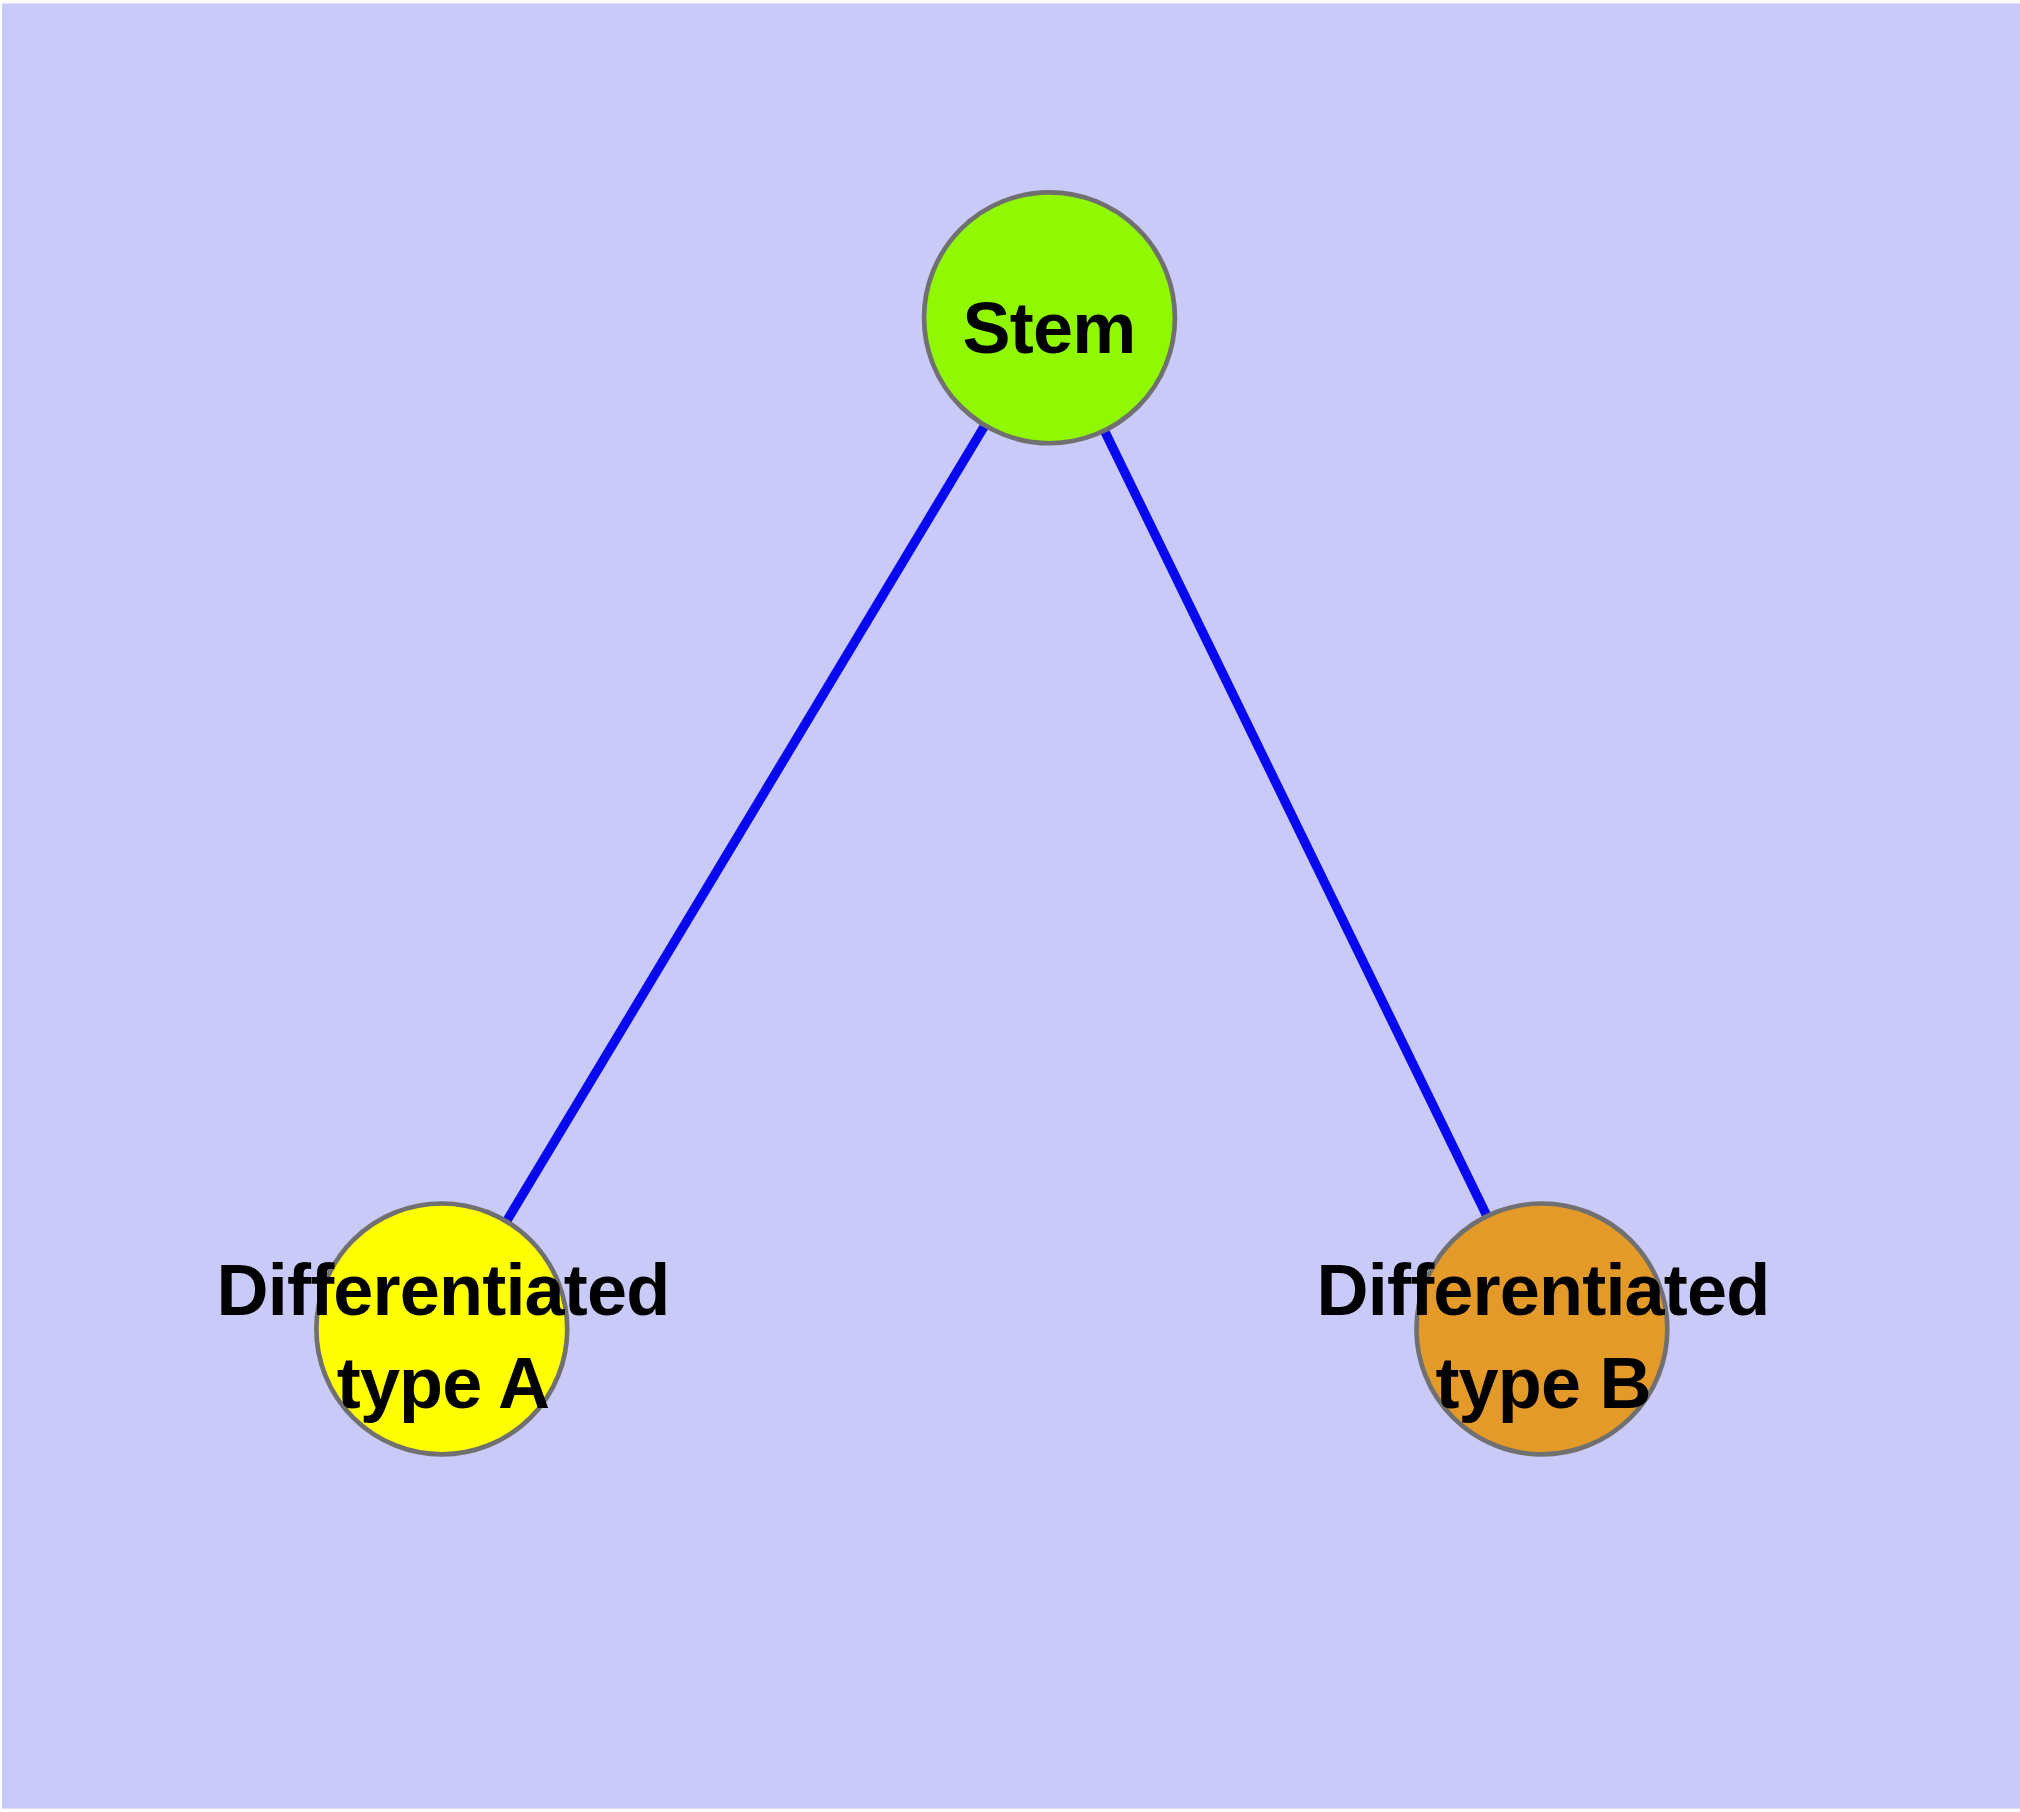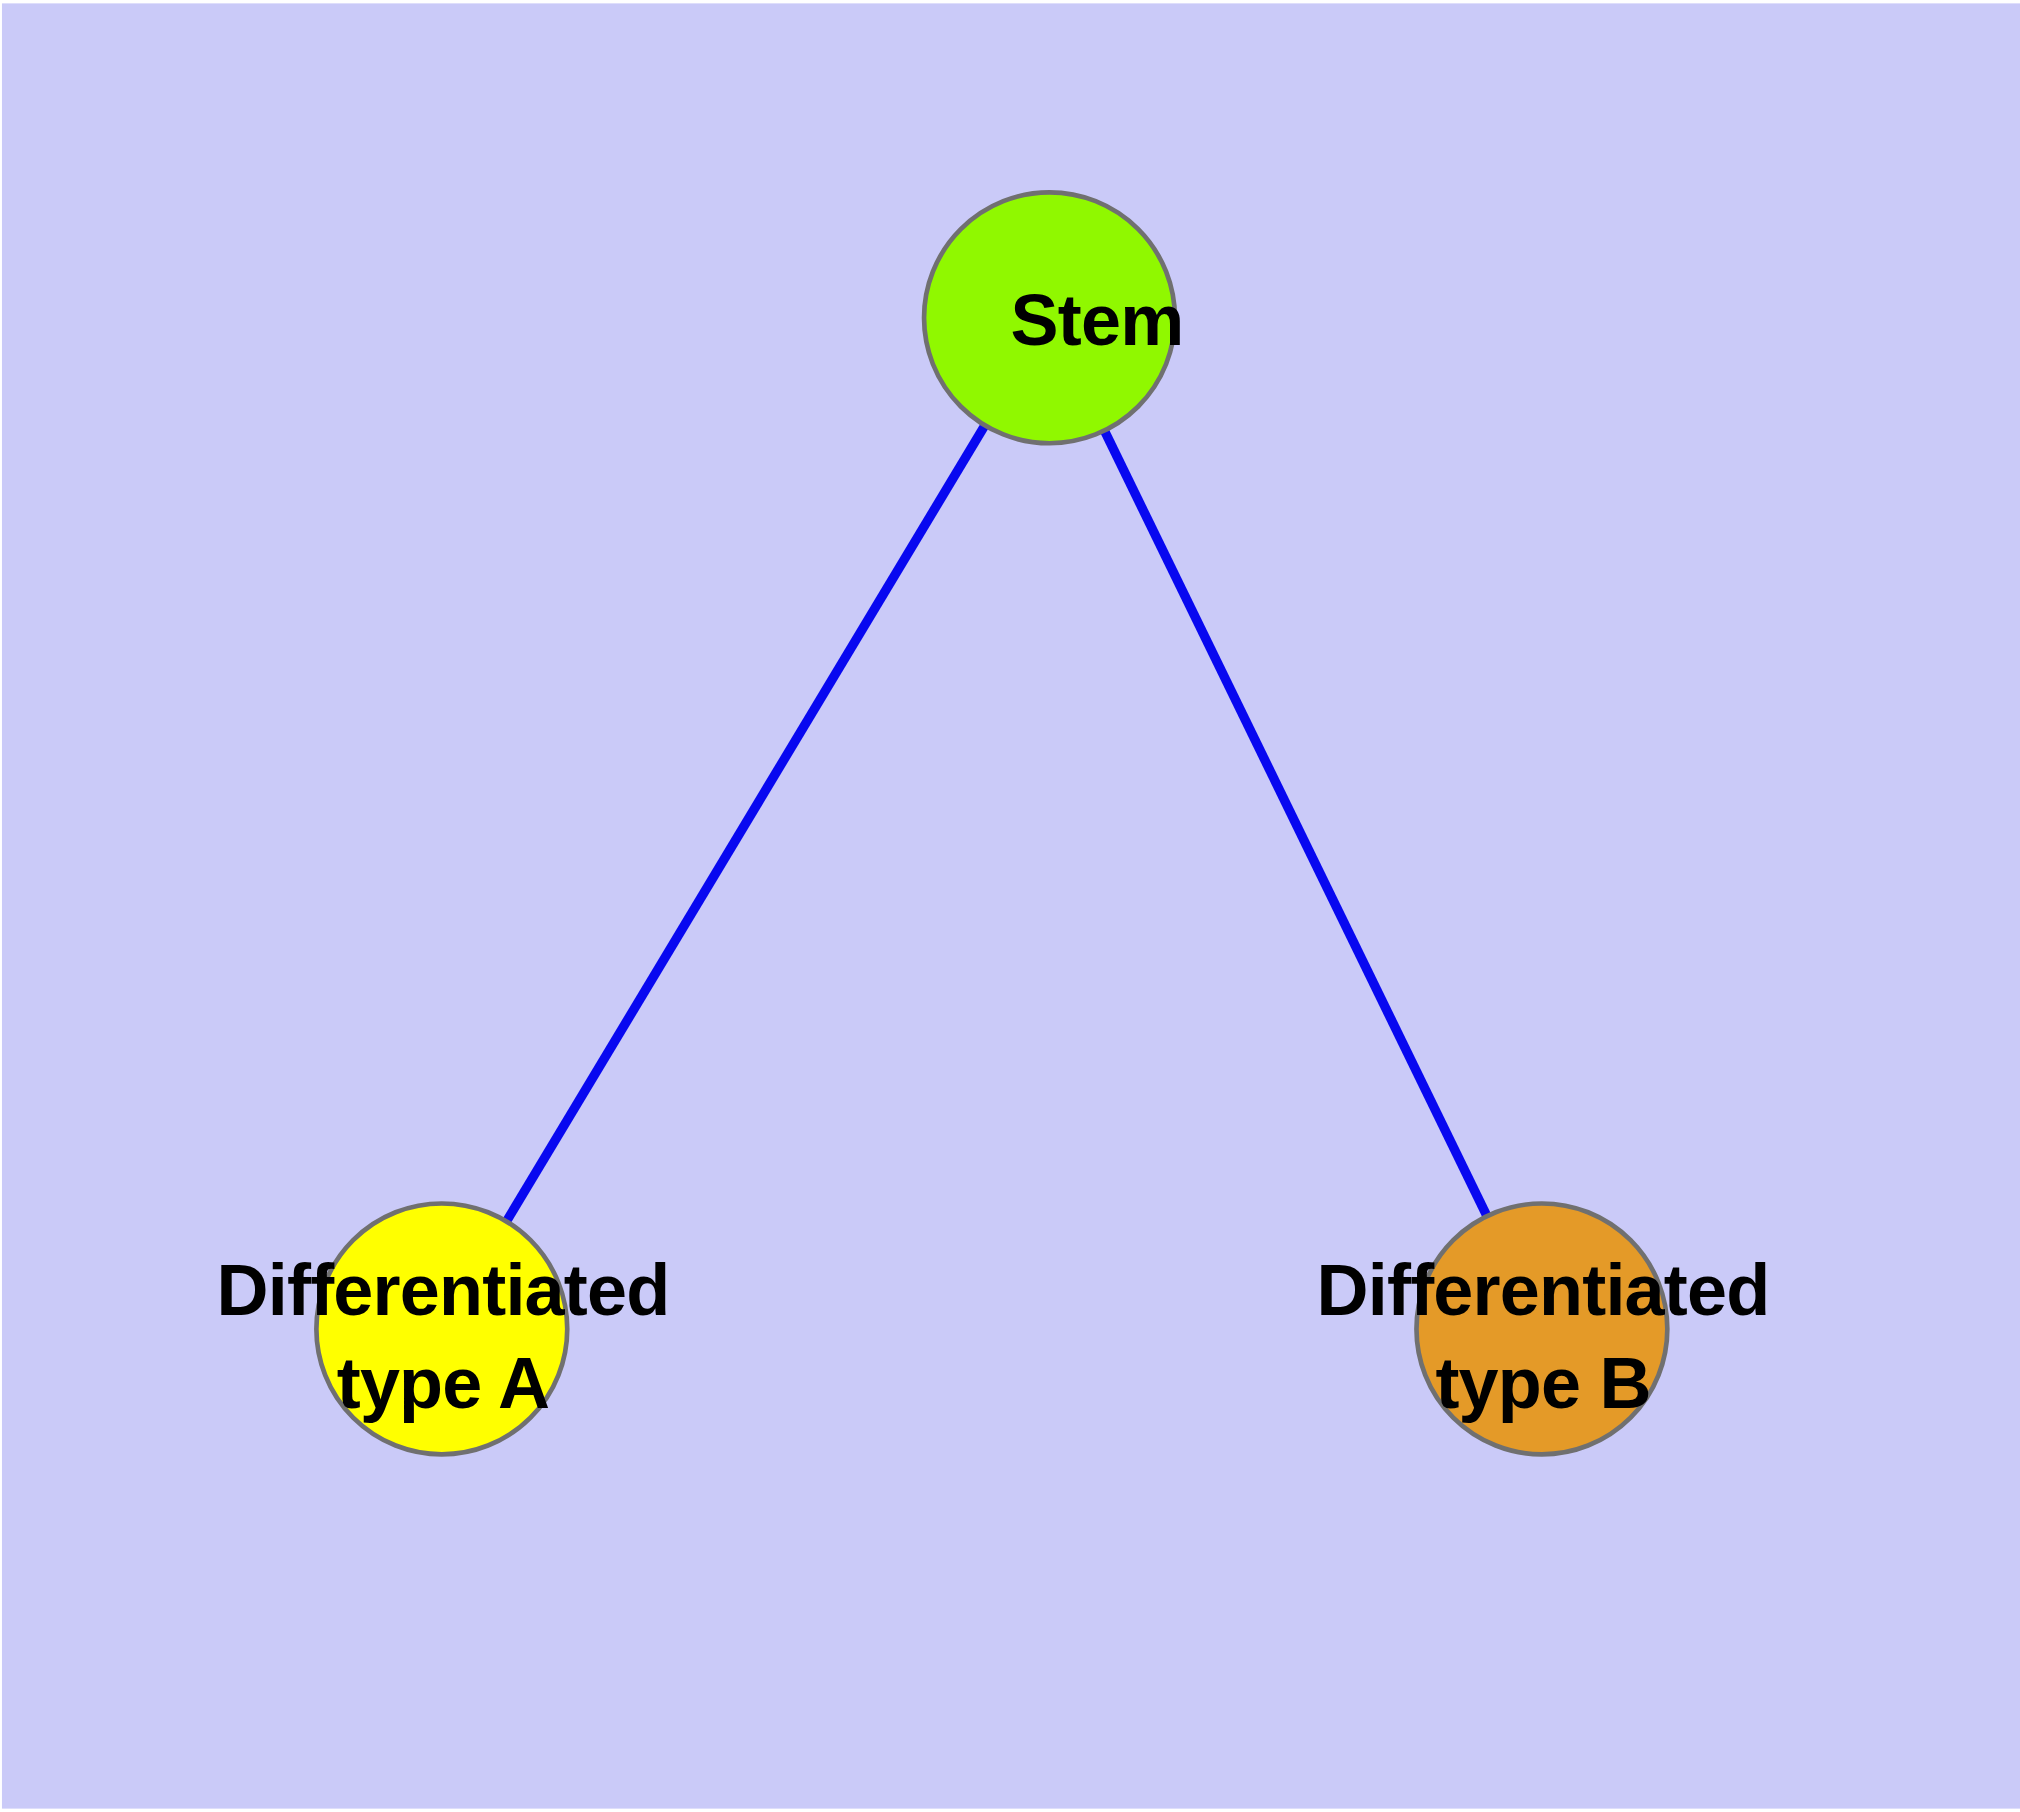--- a/index.html
+++ b/index.html
@@ -35,21 +35,21 @@
     position: absolute;
     transform: translate(-50%, -50%);
     font-weight: bold;
     font-size: 72px;
     line-height: 93px;
     color: #000000;
     text-align: center;
     white-space: pre;
     letter-spacing: -0.8px;
   }
-  .label-stem   { left: 1049px; top: 320px; margin-left: 48px;  }
+  .label-stem   { left: 1049px; top: 328px;  }
   .label-type-a { left: 443px;  top: 1337px; }
   .label-type-b { left: 1543px; top: 1337px; }
 </style>
 </head>
 <body>
 
 <div class="page">
 
   <svg class="graph-svg" viewBox="0 0 2384 2138" xmlns="http://www.w3.org/2000/svg">
 

